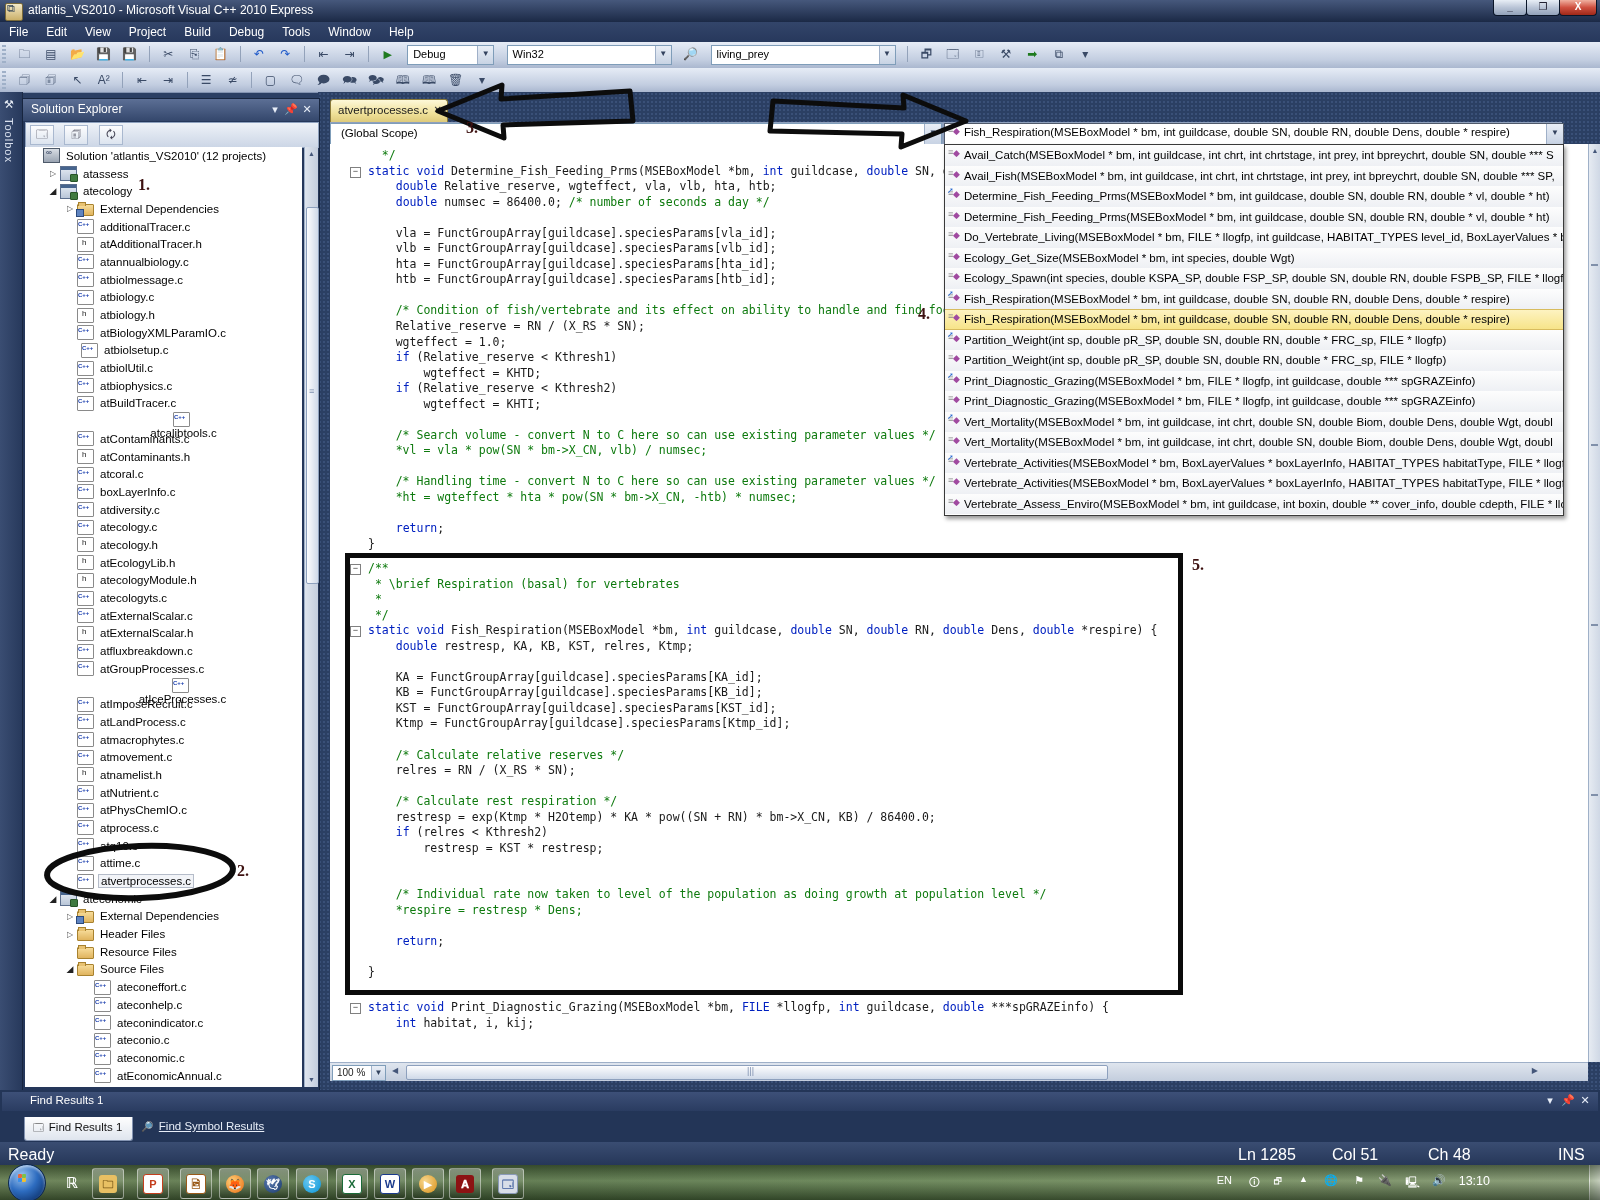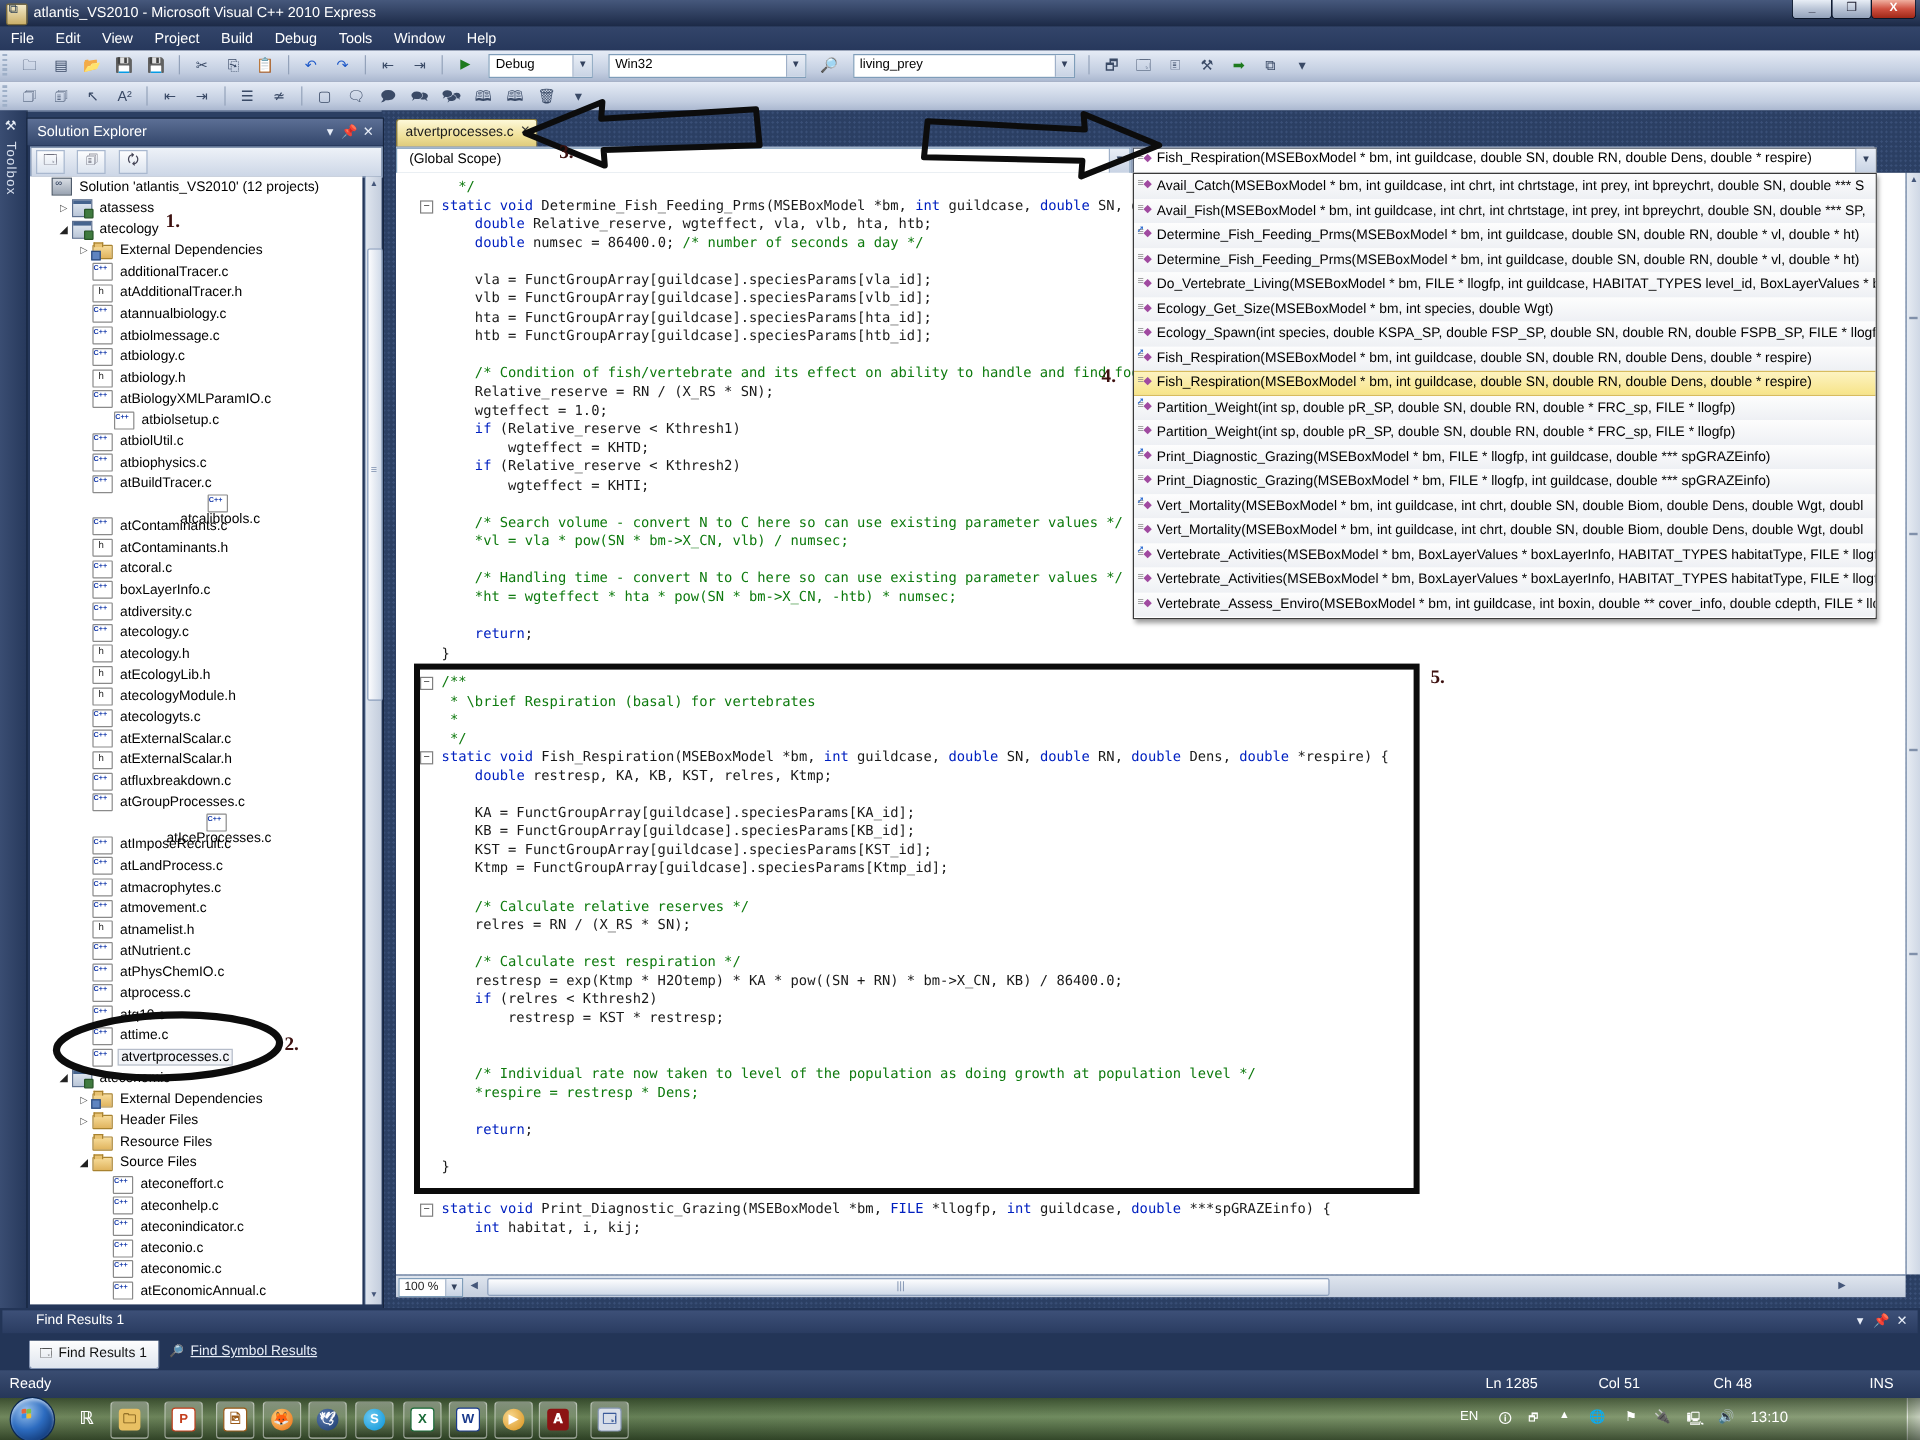--- a/index.html
+++ b/index.html
@@ -137,21 +137,21 @@
     color:#fff;font-size:11.5px;}
   #fr-title{left:28px;top:2px;}
   #fr-tabs{left:24px;top:27px;height:22px;}
   .fr-tab{display:inline-block;height:20px;font-size:11.5px;padding:3px 10px 0 8px;vertical-align:top;}
   .fr-tab.active{background:linear-gradient(#fefefe,#dfe5ee);color:#111;border:1px solid #8494b2;border-top:none;
     border-radius:0 0 3px 3px;}
   .fr-tab.inactive{color:#e8eef8;text-decoration:underline;}
   .fr-ticon{display:inline-block;margin-right:5px;font-size:10px;}
   
   #statusbar{left:0;top:1142px;width:1600px;height:23px;background:linear-gradient(#3a4d72,#263759);
-    color:#fff;font-size:12px;}
+    color:#fff;font-size:16px;}
   
   #taskbar{left:0;top:1165px;width:1600px;height:35px;
     background:linear-gradient(90deg,#5d7747 0%,#4d6a3c 25%,#5c7b49 55%,#6d8757 80%,#7d926a 100%);}
   #taskbar:after{content:"";position:absolute;inset:0;background:linear-gradient(rgba(20,30,20,.45),rgba(255,255,255,.12) 45%,rgba(10,20,10,.5));}
   #start-orb{left:8px;top:-1px;width:36px;height:36px;border-radius:50%;z-index:3;
     background:radial-gradient(circle at 35% 30%,#9cc4ee,#2d6cc0 45%,#123a78 80%);
     border:1px solid #0c2750;box-shadow:inset 0 2px 3px rgba(255,255,255,.6);}
   .orbflag{position:absolute;left:9px;top:9px;width:8px;height:8px;}
   .orbflag div{position:absolute;width:8px;height:8px;border-radius:1px;transform:skewY(-6deg);}
   .task-icon{top:3px;width:30px;height:29px;border:1px solid rgba(255,255,255,.45);border-radius:3px;z-index:3;
@@ -308,21 +308,21 @@
       <div class="tree-row" style="padding-left: 38px;">
         <span class="tw"></span>
         <span class="ti-icon icon-h"></span>
         <span class="tree-label">atbiology.h</span>
       </div>
       <div class="tree-row" style="padding-left: 38px;">
         <span class="tw"></span>
         <span class="ti-icon icon-cpp"></span>
         <span class="tree-label">atBiologyXMLParamIO.c</span>
       </div>
-      <div class="tree-row" style="padding-left: 56px;">
+      <div class="tree-row" style="padding-left: 42px;">
         <span class="tw"></span>
         <span class="ti-icon icon-cpp"></span>
         <span class="tree-label">atbiolsetup.c</span>
       </div>
       <div class="tree-row" style="padding-left: 38px;">
         <span class="tw"></span>
         <span class="ti-icon icon-cpp"></span>
         <span class="tree-label">atbiolUtil.c</span>
       </div>
       <div class="tree-row" style="padding-left: 38px;">

